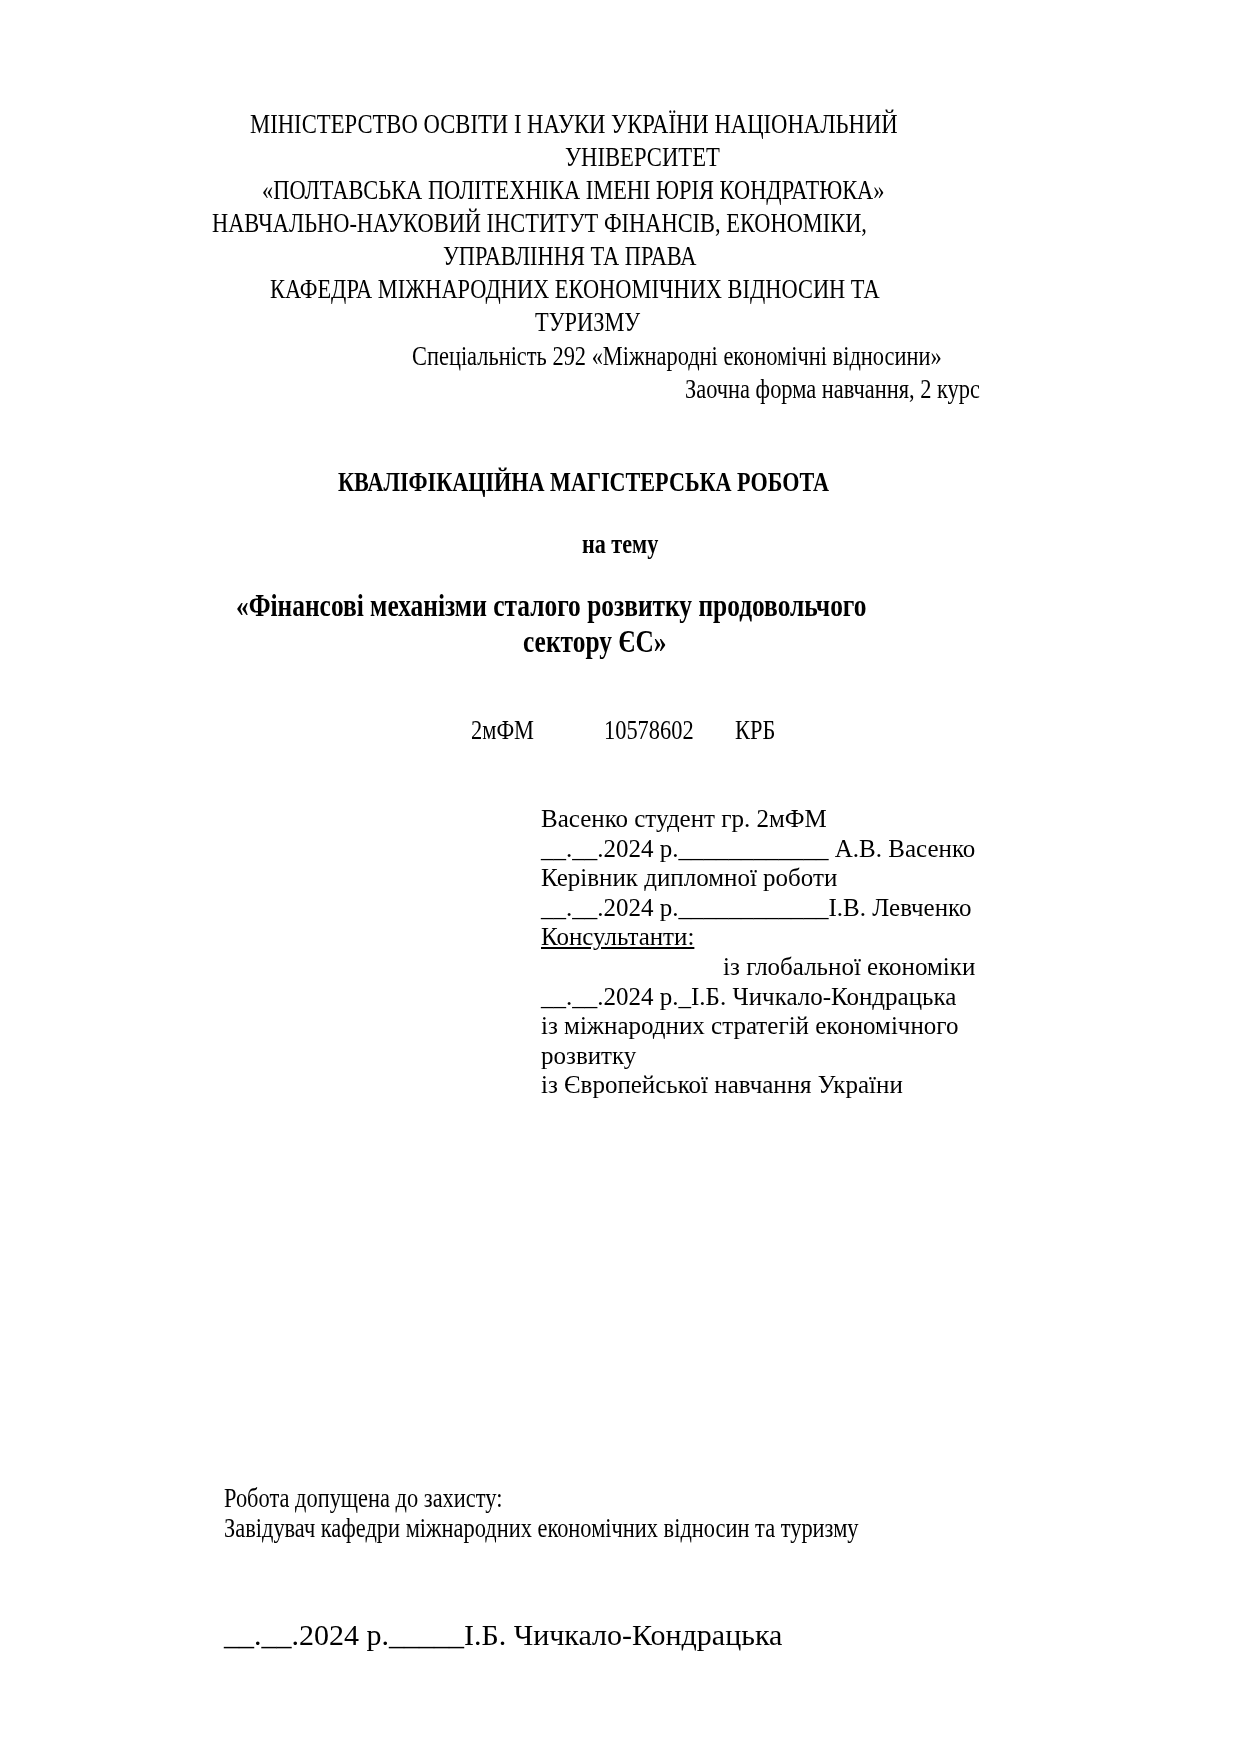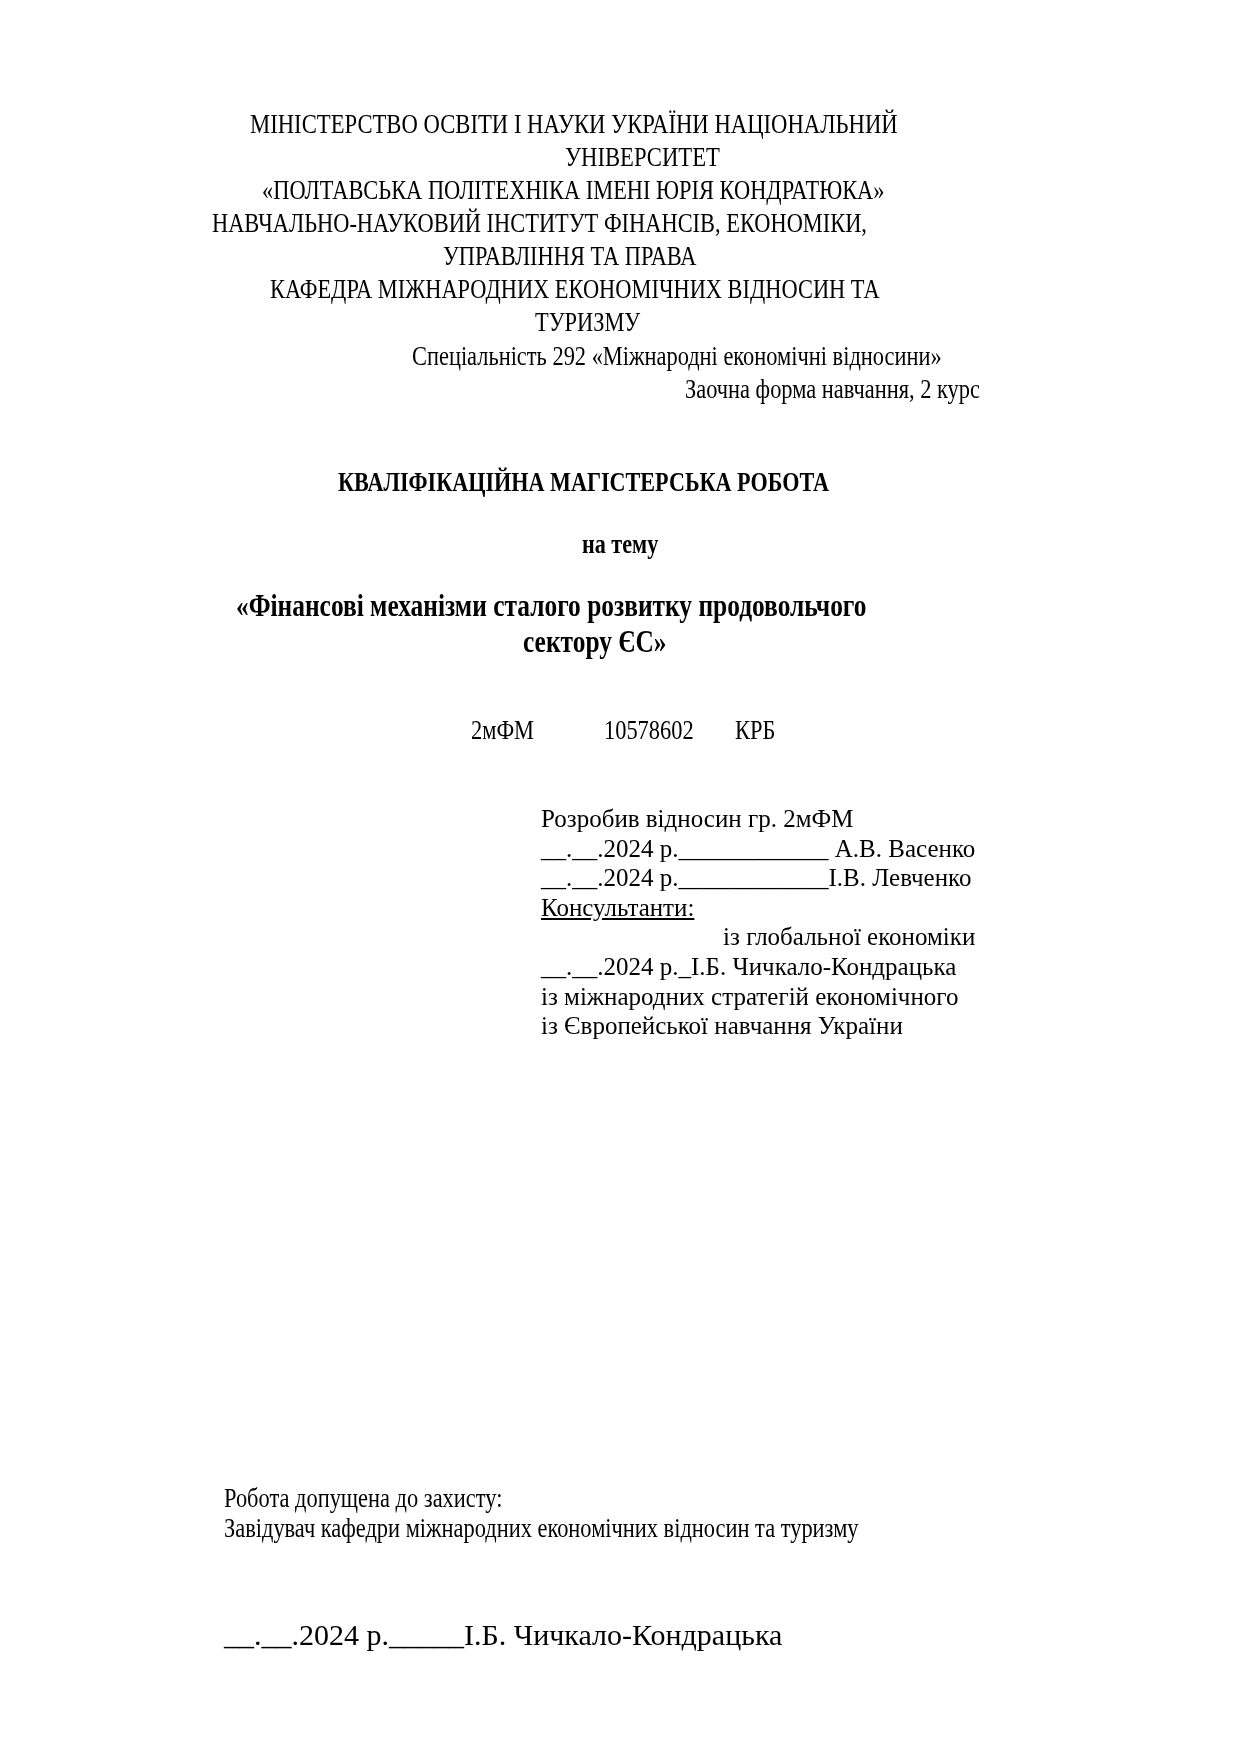--- a/index.html
+++ b/index.html
@@ -25,25 +25,27 @@
 <div class="line bold" style="left:338px;top:466px;transform:scaleX(0.82);transform-origin:left top;"><span>КВАЛІФІКАЦІЙНА МАГІСТЕРСЬКА РОБОТА</span></div>
 <div class="line bold" style="left:582px;top:528px;transform:scaleX(0.82);transform-origin:left top;"><span>на тему</span></div>
 <div class="line bold" style="left:236px;top:588px;font-size:31px;line-height:36px;transform:scaleX(0.82);transform-origin:left top;"><span>«Фінансові механізми сталого розвитку продовольчого</span></div>
 <div class="line bold" style="left:523px;top:624px;font-size:31px;line-height:36px;transform:scaleX(0.82);transform-origin:left top;"><span>сектору ЄС»</span></div>
 
 <div class="line" style="left:471px;top:714px;transform:scaleX(0.83);transform-origin:left top;"><span>2мФМ</span></div>
 <div class="line" style="left:604px;top:714px;transform:scaleX(0.83);transform-origin:left top;"><span>10578602</span></div>
 <div class="line" style="left:735px;top:714px;transform:scaleX(0.83);transform-origin:left top;"><span>КРБ</span></div>
 
 <div style="position:absolute;left:541px;top:804px;font-size:25px;line-height:29.6px;">
-  <div style="white-space:pre;">Розробив відносин гр. 2мФМ</div>
+  <div style="white-space:pre;">Васенко студент гр. 2мФМ</div>
   <div style="white-space:pre;">__.__.2024 р.____________ А.В. Васенко</div>
+  <div style="white-space:pre;">Керівник дипломної роботи</div>
   <div style="white-space:pre;">__.__.2024 р.____________І.В. Левченко</div>
   <div style="white-space:pre;text-decoration:underline;">Консультанти:</div>
   <div style="white-space:pre;text-align:right;">із глобальної економіки</div>
   <div style="white-space:pre;">__.__.2024 р._І.Б. Чичкало-Кондрацька</div>
   <div style="white-space:pre;">із міжнародних стратегій економічного</div>
+  <div style="white-space:pre;">розвитку</div>
   <div style="white-space:pre;">із Європейської навчання України</div>
 </div>
 
 <div class="line" style="left:224px;top:1482px;transform:scaleX(0.83);transform-origin:left top;"><span>Робота допущена до захисту:</span></div>
 <div class="line" style="left:224px;top:1512px;transform:scaleX(0.83);transform-origin:left top;"><span>Завідувач кафедри міжнародних економічних відносин та туризму</span></div>
 <div class="line" style="left:224px;top:1619px;font-size:30px;"><span>__.__.2024 р._____І.Б. Чичкало-Кондрацька</span></div>
 
 </body></html>

